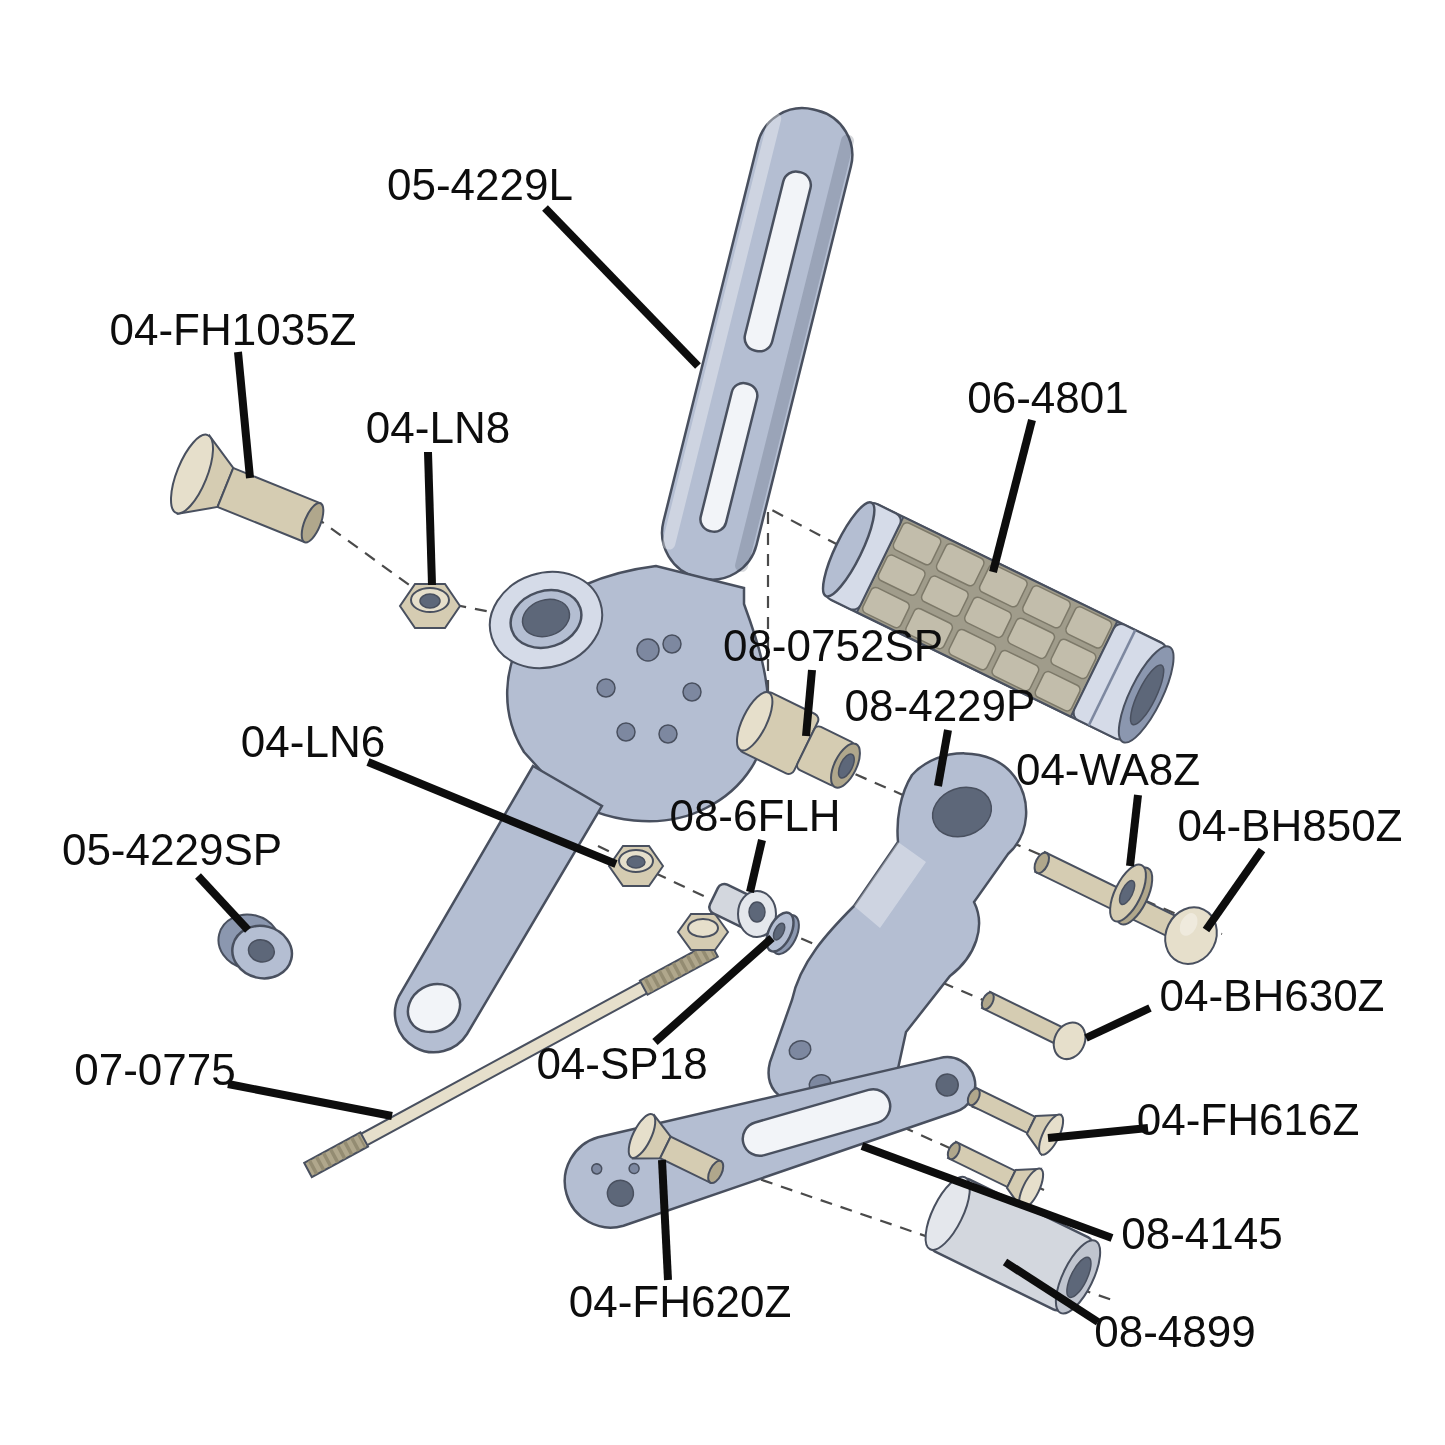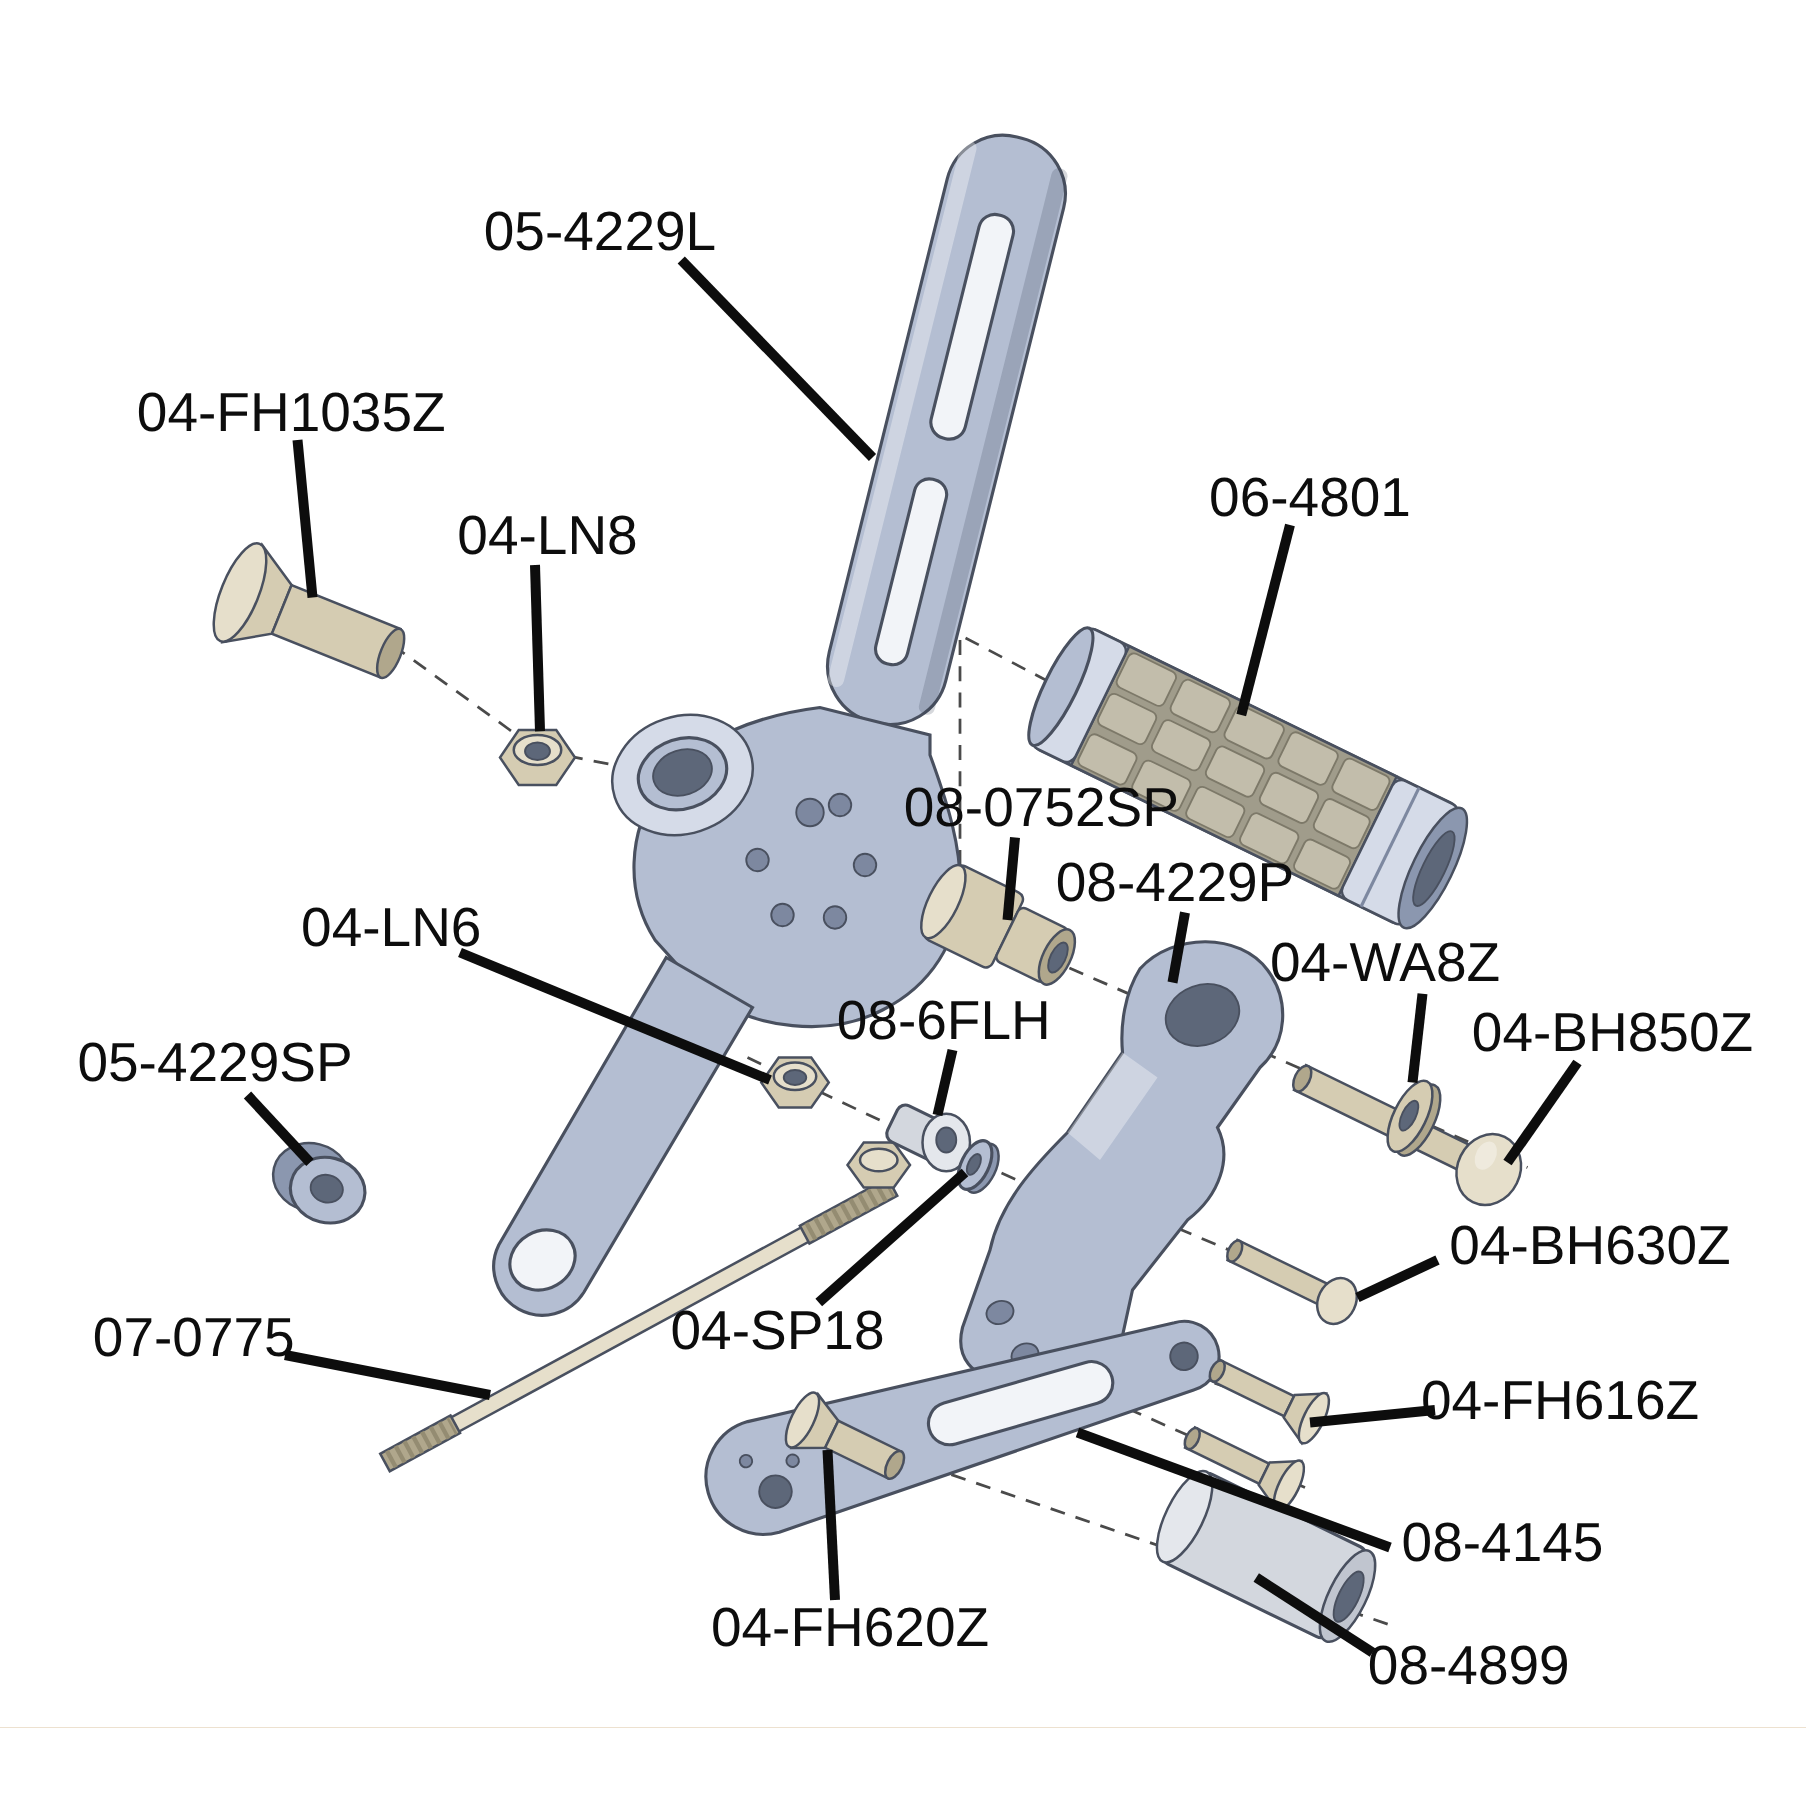--- a/index.html
+++ b/index.html
@@ -4,21 +4,21 @@
 <style>
   :root{
     --aluminum:#b4bed2; --aluminum-light:#d5dbe8; --aluminum-dark:#8b97af;
     --hole:#5d6779; --hole-light:#7d88a0;
     --tan:#d5ccb2; --tan-light:#e6dfcb; --tan-dark:#b0a78c;
     --rubber:#a09c8b; --rubber-pad:#c2bdab;
     --steel:#d3d7de; --steel-light:#e4e7ec; --steel-dark:#c0c5cf;
     --cut:#f2f4f8; --outline:#49505f; --leader:#0d0d0d; --label:#0d0d0d; --dash:#4a4a4a;
   }
   html,body{margin:0;padding:0;background:#fff;}
-  .stage{width:1445px;height:1382px;position:relative;background:#a16207;overflow:hidden;}
+  .stage{width:1445px;height:1382px;position:relative;background:#a21caf;overflow:hidden;}
   svg{display:block}
   .alu{fill:var(--aluminum);stroke:var(--outline);stroke-width:2.5}
   .alu-light{fill:var(--aluminum-light);stroke:var(--outline);stroke-width:2}
   .alu-dark{fill:var(--aluminum-dark);stroke:var(--outline);stroke-width:2}
   .tan{fill:var(--tan);stroke:var(--outline);stroke-width:2}
   .tan-light{fill:var(--tan-light);stroke:var(--outline);stroke-width:2}
   .tan-dark{fill:var(--tan-dark);stroke:var(--outline);stroke-width:2}
   .rub{fill:var(--rubber);stroke:var(--outline);stroke-width:2}
   .pad{fill:var(--rubber-pad);stroke:#7d7969;stroke-width:1.5}
   .steel{fill:var(--steel);stroke:var(--outline);stroke-width:2.5}

